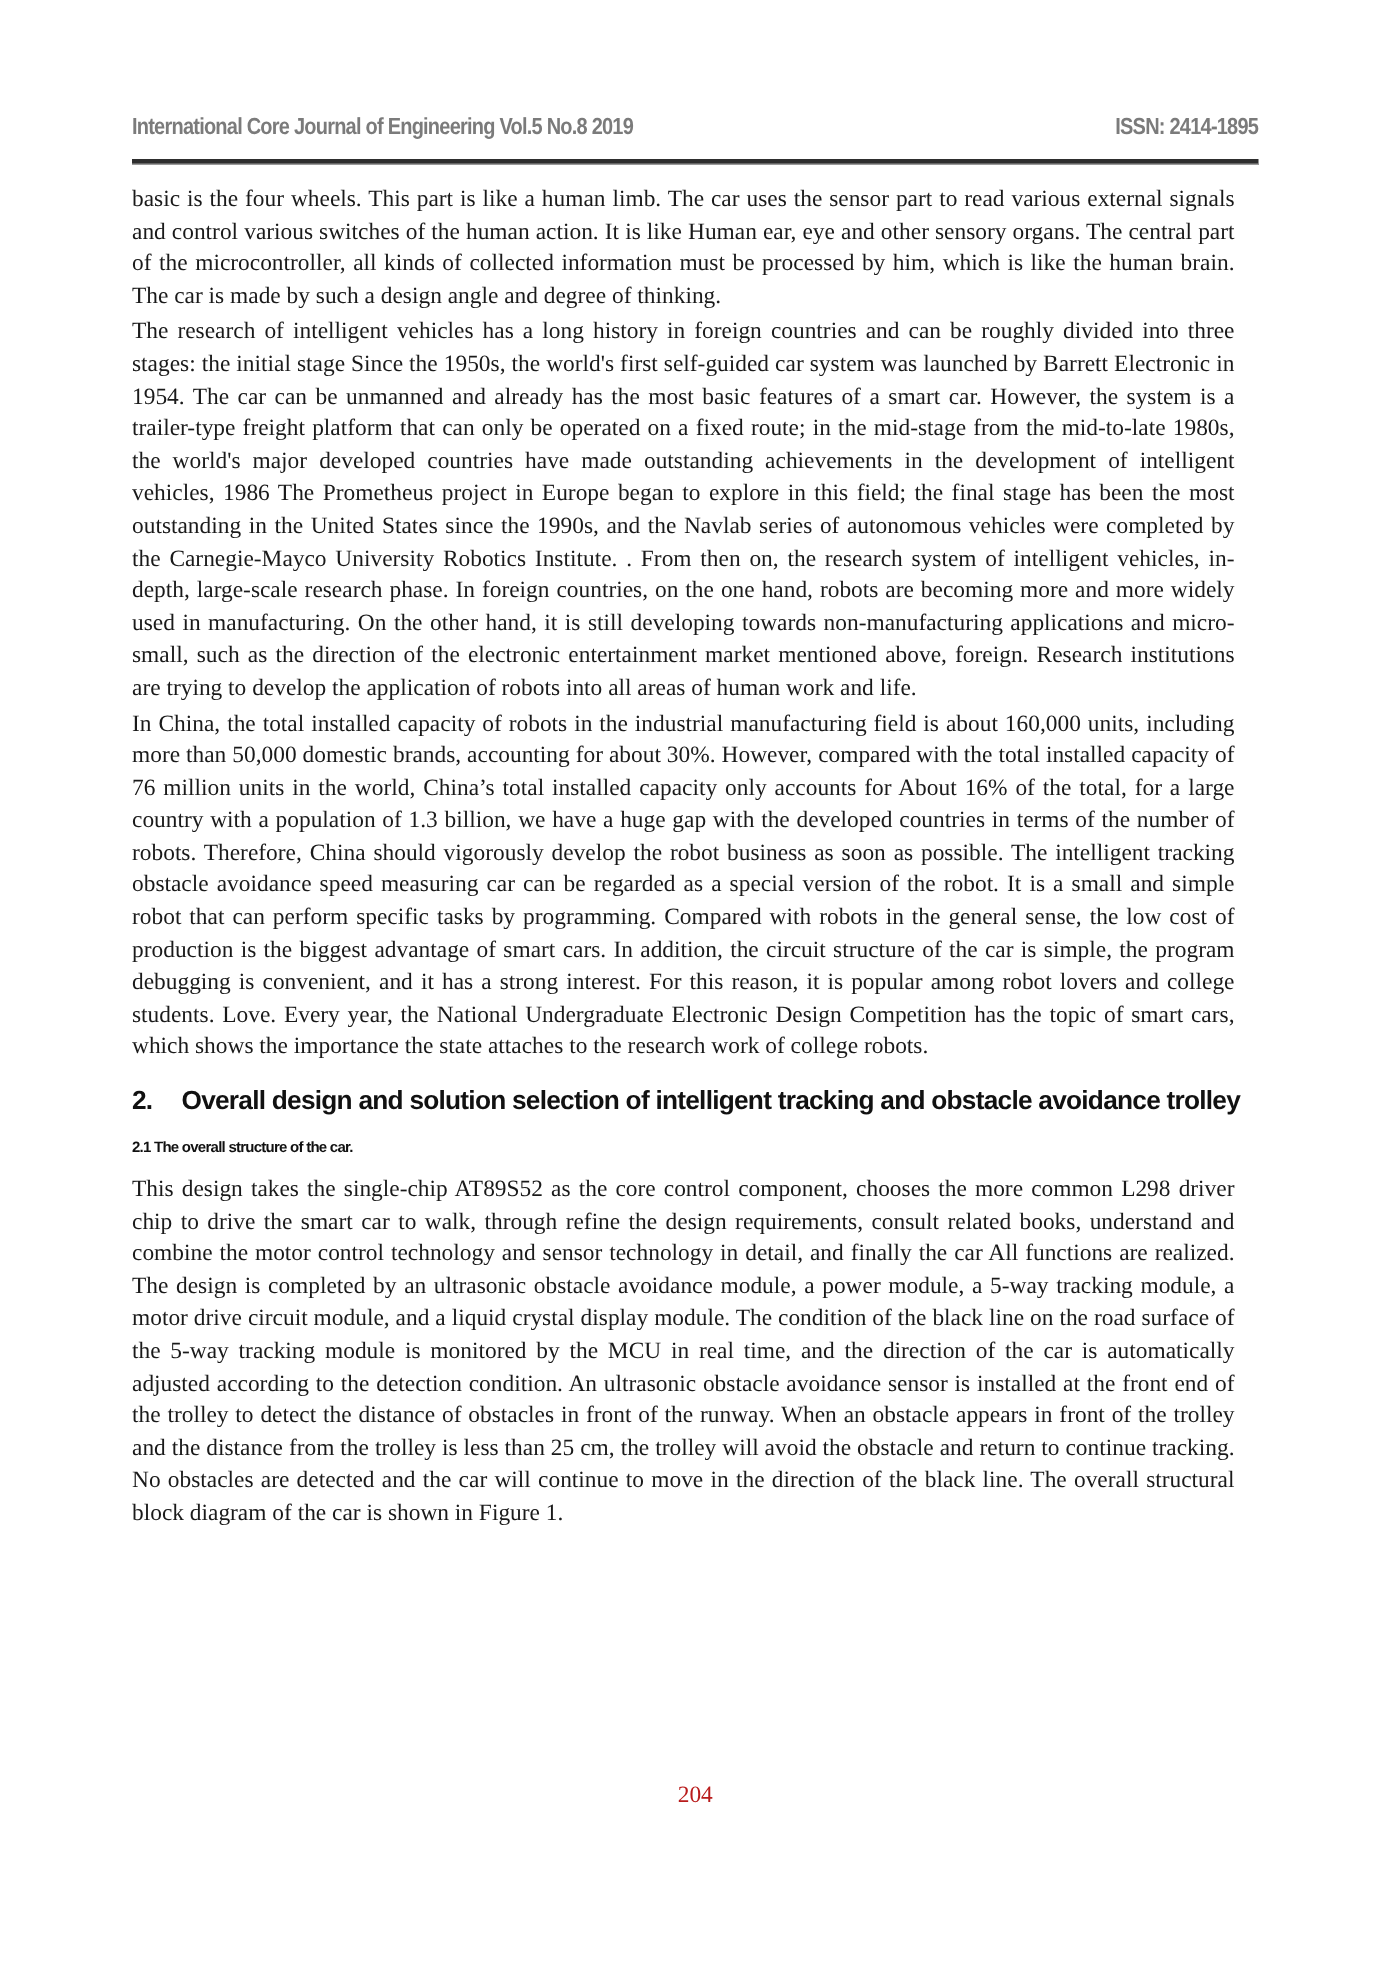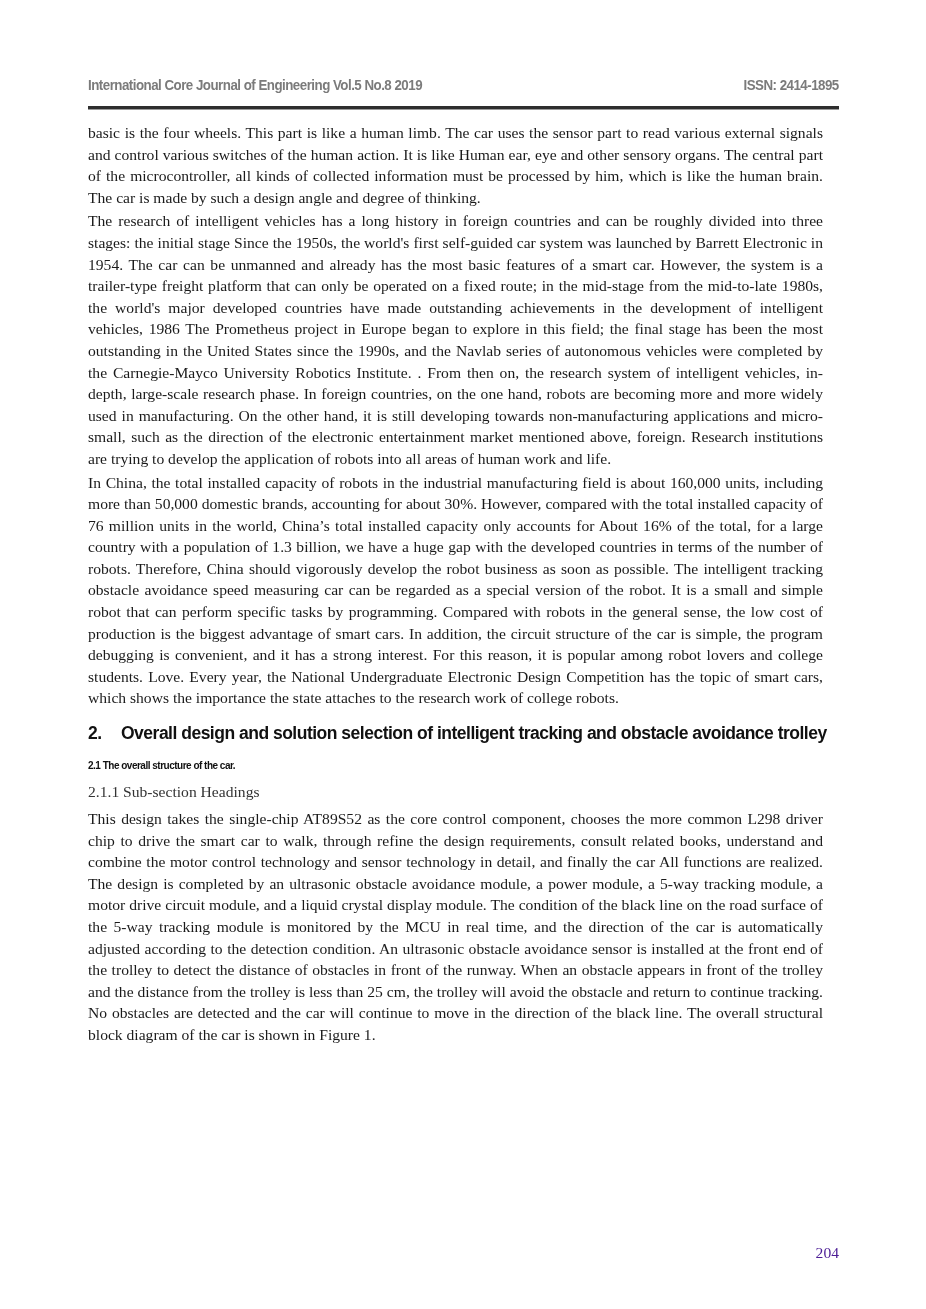--- a/index.html
+++ b/index.html
@@ -32,22 +32,22 @@
   .h1 .txt { flex: 1; }
   .h2 {
     font-family: "Liberation Sans", sans-serif; font-weight: bold; font-size: 10px;
     line-height: 20px; color: #111; margin: 4px 0 6px 0; letter-spacing: -0.5px;
   }
   .h3 {
     font-family: "Liberation Serif", serif; font-size: 15.6px; line-height: 20px;
     color: #333; margin: 0 0 6px 0;
   }
   .page-number {
-    position: absolute; top: 1244px; left: 0; width: 751px; text-align: right;
-    font-family: "Liberation Serif", serif; font-size: 15.6px; color: #4c1d95;
+    position: absolute; top: 1188px; left: 0; width: 751px; text-align: center;
+    font-family: "Liberation Serif", serif; font-size: 15.6px; color: #b91c1c;
   }
 </style>
 </head>
 <body>
 
 <div class="page">
 
   <div class="running-header">
     <span class="hdr-left">International Core Journal of Engineering Vol.5 No.8 2019</span>
     <span class="hdr-right">ISSN: 2414-1895</span>
@@ -58,19 +58,18 @@
     <p>basic is the four wheels. This part is like a human limb. The car uses the sensor part to read various external signals and control various switches of the human action. It is like Human ear, eye and other sensory organs. The central part of the microcontroller, all kinds of collected information must be processed by him, which is like the human brain. The car is made by such a design angle and degree of thinking.</p>
     <p>The research of intelligent vehicles has a long history in foreign countries and can be roughly divided into three stages: the initial stage Since the 1950s, the world's first self-guided car system was launched by Barrett Electronic in 1954. The car can be unmanned and already has the most basic features of a smart car. However, the system is a trailer-type freight platform that can only be operated on a fixed route; in the mid-stage from the mid-to-late 1980s, the world's major developed countries have made outstanding achievements in the development of intelligent vehicles, 1986 The Prometheus project in Europe began to explore in this field; the final stage has been the most outstanding in the United States since the 1990s, and the Navlab series of autonomous vehicles were completed by the Carnegie-Mayco University Robotics Institute. . From then on, the research system of intelligent vehicles, in-depth, large-scale research phase. In foreign countries, on the one hand, robots are becoming more and more widely used in manufacturing. On the other hand, it is still developing towards non-manufacturing applications and micro-small, such as the direction of the electronic entertainment market mentioned above, foreign. Research institutions are trying to develop the application of robots into all areas of human work and life.</p>
     <p>In China, the total installed capacity of robots in the industrial manufacturing field is about 160,000 units, including more than 50,000 domestic brands, accounting for about 30%. However, compared with the total installed capacity of 76 million units in the world, China’s total installed capacity only accounts for About 16% of the total, for a large country with a population of 1.3 billion, we have a huge gap with the developed countries in terms of the number of robots. Therefore, China should vigorously develop the robot business as soon as possible. The intelligent tracking obstacle avoidance speed measuring car can be regarded as a special version of the robot. It is a small and simple robot that can perform specific tasks by programming. Compared with robots in the general sense, the low cost of production is the biggest advantage of smart cars. In addition, the circuit structure of the car is simple, the program debugging is convenient, and it has a strong interest. For this reason, it is popular among robot lovers and college students. Love. Every year, the National Undergraduate Electronic Design Competition has the topic of smart cars, which shows the importance the state attaches to the research work of college robots.</p>
 
     <div class="h1">
       <span class="num">2.</span>
       <span class="txt">Overall design and solution selection of intelligent tracking and obstacle avoidance trolley</span>
     </div>
 
     <div class="h2">2.1 The overall structure of the car.</div>
-    <div class="h3">2.1.1 Sub-section Headings</div>
 
     <p>This design takes the single-chip AT89S52 as the core control component, chooses the more common L298 driver chip to drive the smart car to walk, through refine the design requirements, consult related books, understand and combine the motor control technology and sensor technology in detail, and finally the car All functions are realized. The design is completed by an ultrasonic obstacle avoidance module, a power module, a 5-way tracking module, a motor drive circuit module, and a liquid crystal display module. The condition of the black line on the road surface of the 5-way tracking module is monitored by the MCU in real time, and the direction of the car is automatically adjusted according to the detection condition. An ultrasonic obstacle avoidance sensor is installed at the front end of the trolley to detect the distance of obstacles in front of the runway. When an obstacle appears in front of the trolley and the distance from the trolley is less than 25 cm, the trolley will avoid the obstacle and return to continue tracking. No obstacles are detected and the car will continue to move in the direction of the black line. The overall structural block diagram of the car is shown in Figure 1.</p>
   </div>
 
   <div class="page-number">204</div>
 </div>
 
 </body></html>

